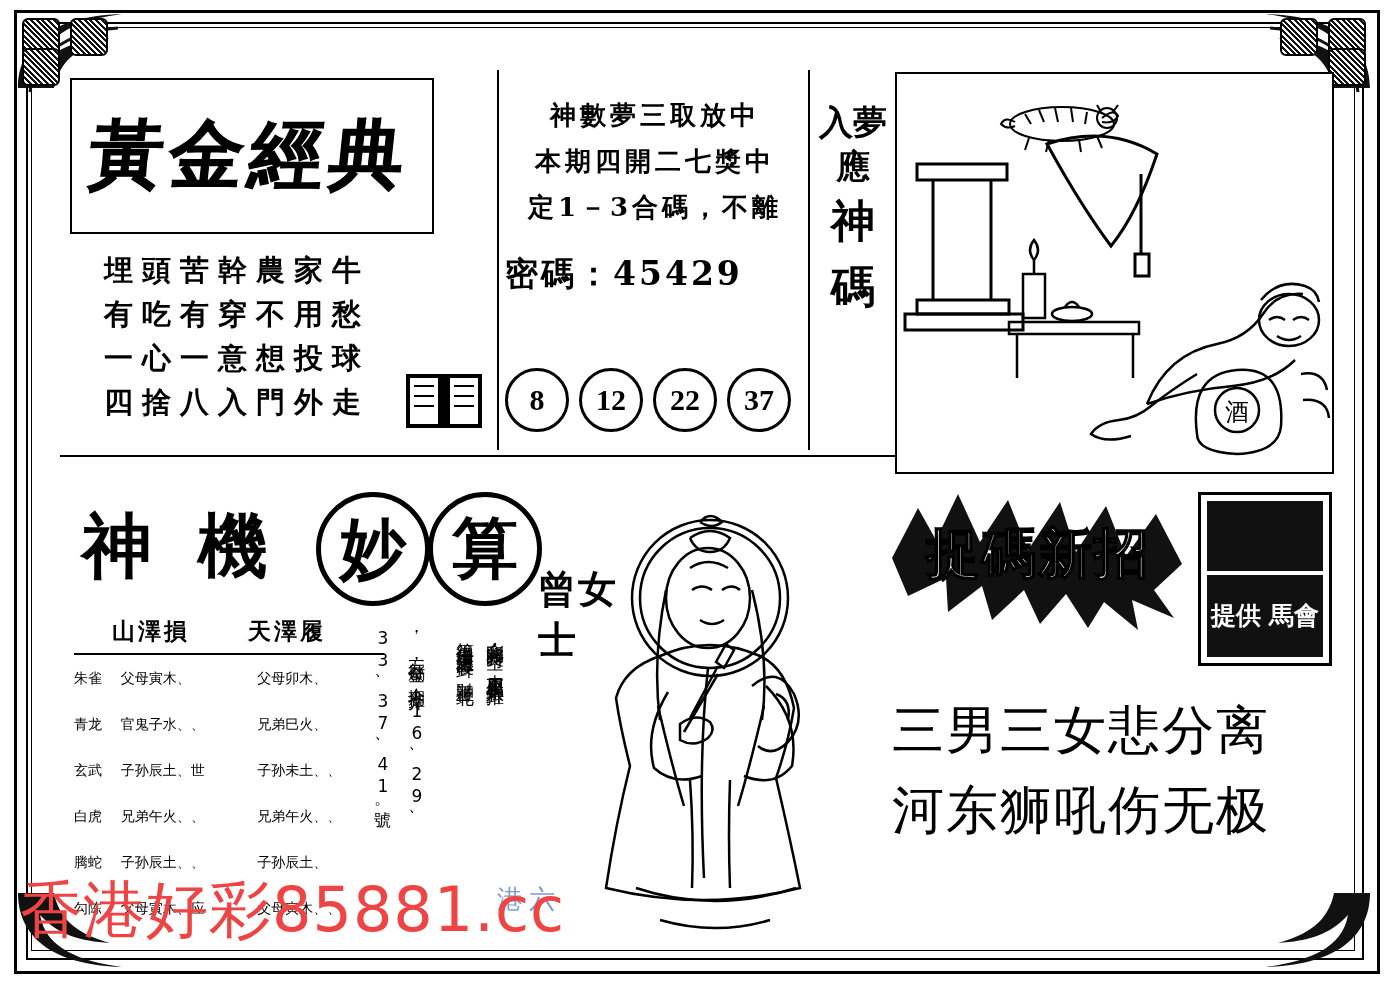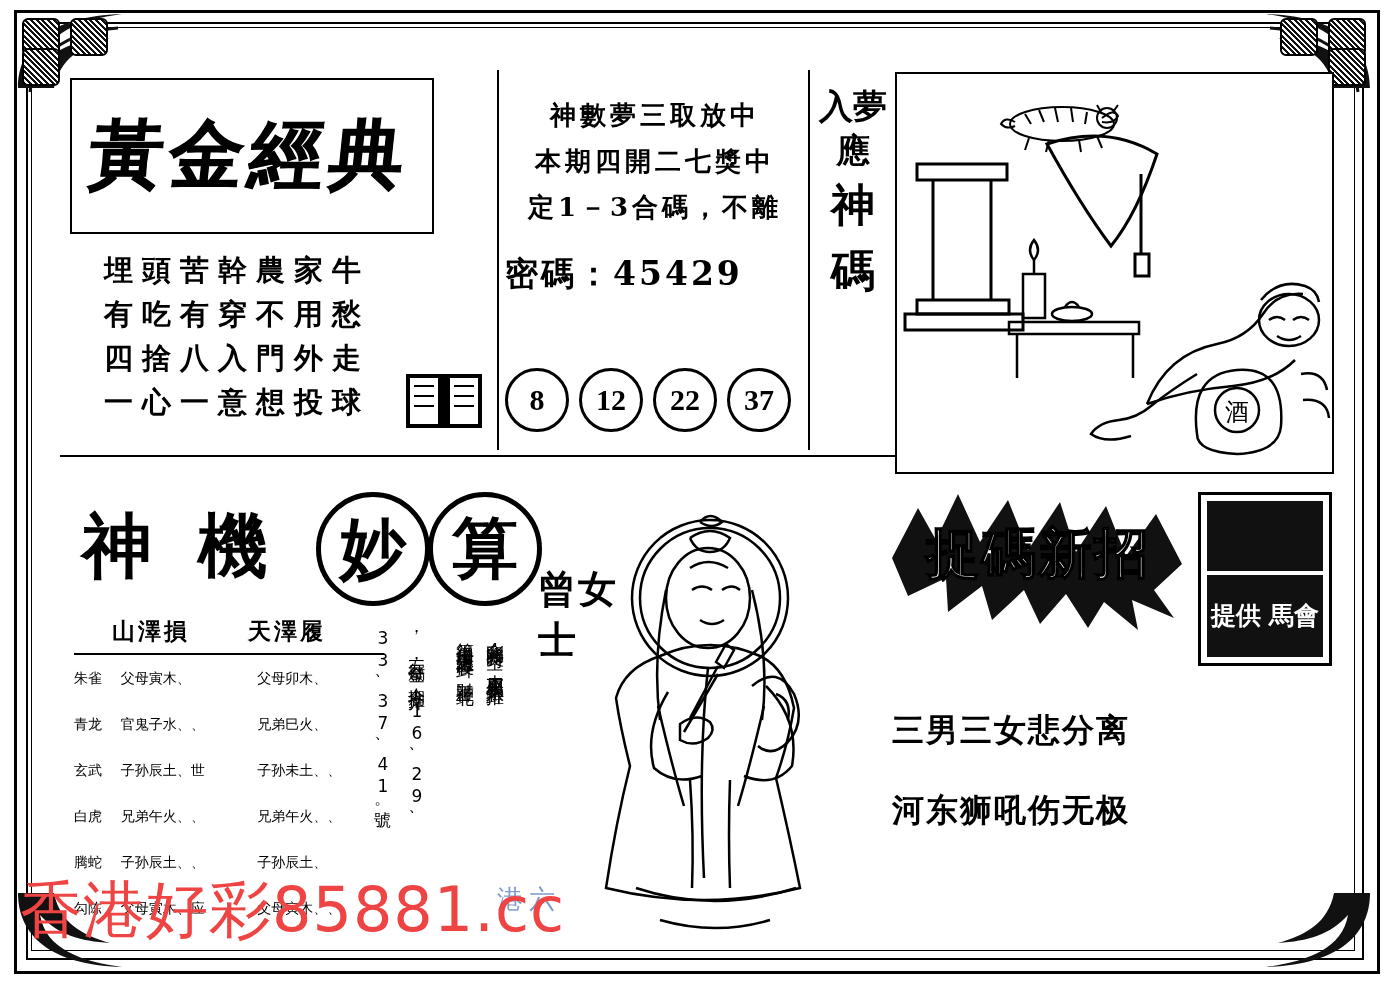--- a/index.html
+++ b/index.html
@@ -41,21 +41,21 @@
 
   
   .mid-top{position:absolute;left:505px;top:92px;width:300px;}
   .mid-top .ln{font-size:26px;line-height:46px;letter-spacing:4px;font-family:"DejaVu Serif",serif;font-weight:600;text-align:center;}
   .pwd{position:absolute;left:505px;top:252px;width:300px;font-size:33px;letter-spacing:3px;font-family:"DejaVu Serif",serif;font-weight:700;}
 
   .balls{position:absolute;left:505px;top:368px;width:300px;display:flex;gap:10px;}
   .ball{width:58px;height:58px;border:3px solid #000;border-radius:50%;display:flex;align-items:center;justify-content:center;
      font-size:30px;font-family:"Liberation Serif",serif;font-weight:600;}
 
-  .vert-title{position:absolute;left:818px;top:84px;width:70px;text-align:center;font-family:"DejaVu Serif",serif;font-weight:bold;}
+  .vert-title{position:absolute;left:818px;top:100px;width:70px;text-align:center;font-family:"DejaVu Serif",serif;font-weight:bold;}
   .vert-title .small{font-size:34px;line-height:44px;}
   .vert-title .big{font-size:44px;line-height:66px;letter-spacing:0;}
 
   .divider-v{position:absolute;left:497px;top:70px;width:2px;height:380px;background:#000;}
   .divider-v2{position:absolute;left:808px;top:70px;width:2px;height:380px;background:#000;}
   .divider-h{position:absolute;left:60px;top:455px;width:1270px;height:2px;background:#000;}
 
   
   .illus{position:absolute;left:895px;top:72px;width:435px;height:398px;border:2px solid #000;background:#fff;overflow:hidden;}
   .illus svg{position:absolute;inset:0;width:100%;height:100%;}
@@ -97,21 +97,21 @@
   .catch{position:absolute;left:888px;top:480px;width:300px;height:150px;}
   .catch svg{width:100%;height:100%;}
 
   .stamp{position:absolute;left:1198px;top:492px;width:128px;height:168px;border:3px solid #000;background:#fff;}
   .stamp .top{position:absolute;left:6px;top:6px;right:6px;height:70px;background:#111;}
   .stamp .bot{position:absolute;left:6px;top:80px;right:6px;bottom:6px;background:#111;display:flex;}
   .stamp .bot .col{flex:1;color:#fff;font-family:"DejaVu Serif",serif;font-weight:bold;font-size:25px;
      display:flex;flex-direction:column;align-items:center;justify-content:center;line-height:30px;}
 
   .slogan{position:absolute;left:892px;top:690px;width:440px;}
-  .slogan .l{font-family:"DejaVu Sans",sans-serif;font-weight:bold;font-size:32px;letter-spacing:2px;line-height:80px;white-space:nowrap;}
+  .slogan .l{font-family:"DejaVu Sans",sans-serif;font-weight:normal;font-size:52px;letter-spacing:2px;line-height:80px;white-space:nowrap;}
 
   
   .wm{position:absolute;left:20px;top:868px;width:880px;height:80px;font-family:"DejaVu Sans",sans-serif;font-weight:normal;
      font-size:62px;color:#ef4444;letter-spacing:1px;white-space:nowrap;}
   .wm-faint{position:absolute;left:497px;top:882px;font-size:26px;color:#6b8cc4;font-family:"DejaVu Sans",sans-serif;letter-spacing:6px;opacity:.85;}
 </style>
 </head>
 <body>
 
 <div class="page">
@@ -150,22 +150,22 @@
   <div class="gem g5"></div>
   <div class="gem g6"></div>
 
   <div class="title-box">
     <div class="title-cn">黃金經典</div>
   </div>
 
   <div class="poem">
     <div>埋頭苦幹農家牛</div>
     <div>有吃有穿不用愁</div>
+    <div>一心一意想投球</div>
     <div>四捨八入門外走</div>
-    <div>一心一意想投球</div>
   </div>
 
   <div class="book-icon">
     <svg viewBox="0 0 80 62">
         <path d="M4 8 h32 v50 h-32 z" fill="none" stroke="#000" stroke-width="4"></path>
         <path d="M44 8 h32 v50 h-32 z" fill="none" stroke="#000" stroke-width="4"></path>
         <path d="M36 6 h8 v54 h-8 z" fill="#000"></path>
         <path d="M10 18 h20 M10 28 h20 M10 38 h20 M50 18 h20 M50 28 h20 M50 38 h20" stroke="#000" stroke-width="2"></path>
       </svg>
   </div>

